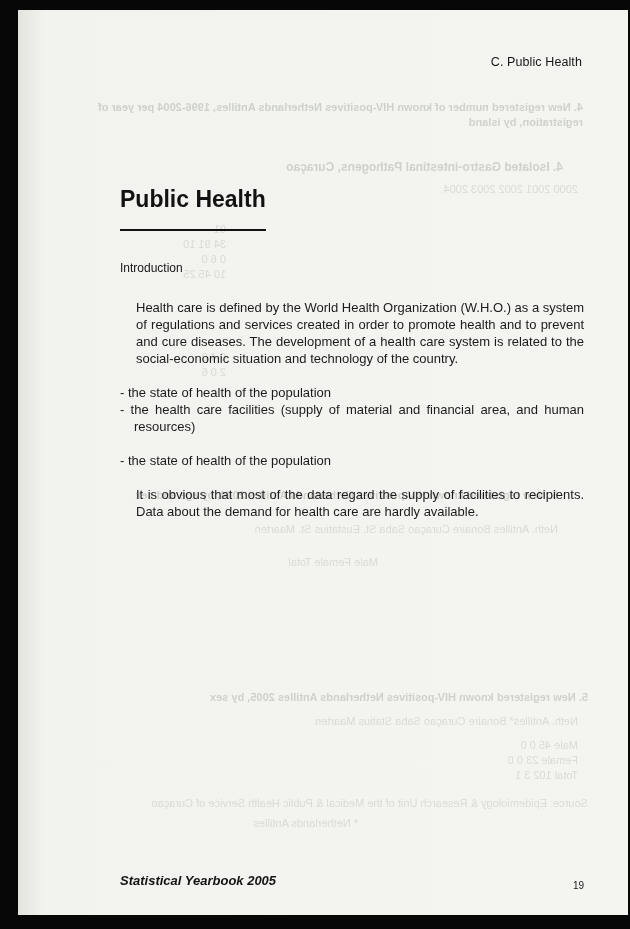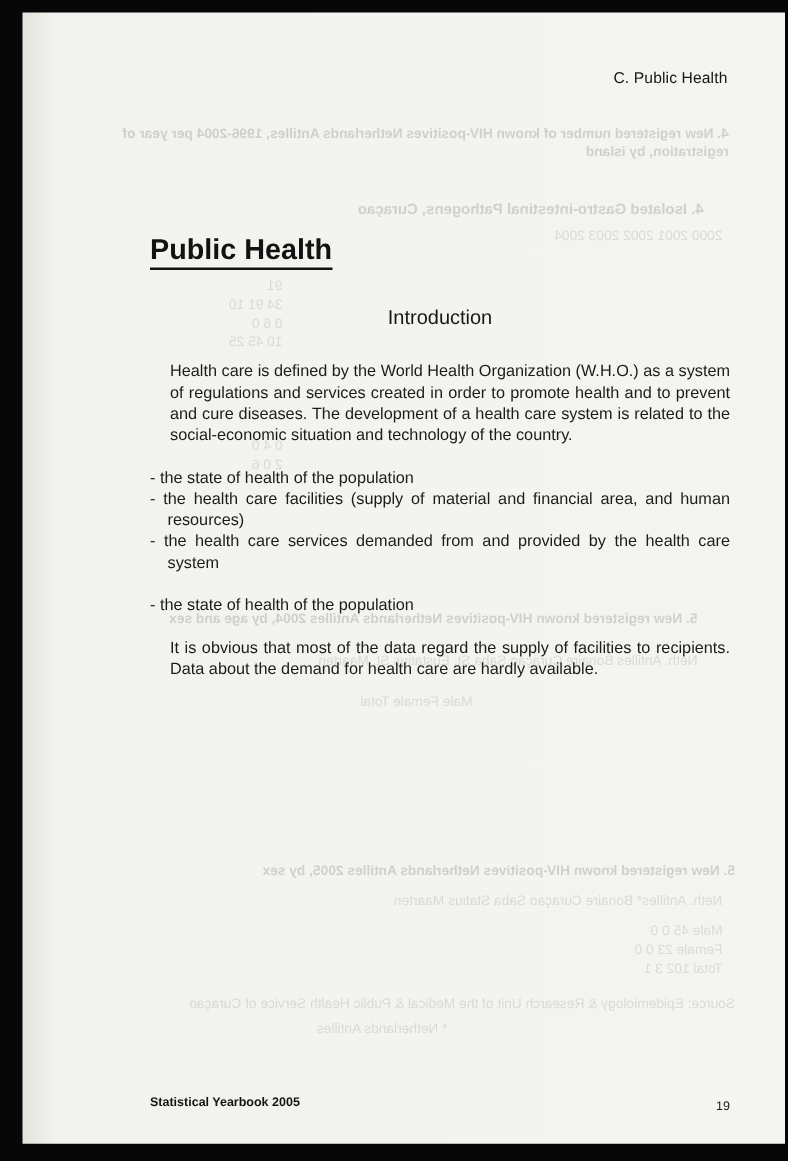--- a/index.html
+++ b/index.html
@@ -44,28 +44,27 @@
   }
   .doc-title {
     font-size: 23px;
     font-weight: bold;
     margin: 0 0 30px 0;
     color: #121212;
   }
   .doc-title span {
     display: inline-block;
     border-bottom: 2px solid #121212;
-    padding-bottom: 1px;
+    padding-bottom: 16px;
   }
   .intro-heading {
-    font-size: 16px;
+    font-size: 12px;
     font-weight: 400;
     margin: 0 0 24px 0;
     color: #161616;
-    text-align: center;
   }
   .para {
     font-size: 13px;
     line-height: 17px;
     text-align: justify;
     margin: 0 0 17px 16px;
   }
   .para.tight { margin-bottom: 0; }
   .hyph-list {
     margin: 0 0 17px 0;
@@ -77,23 +76,24 @@
   .hyph-list li {
     padding-left: 14px;
     text-indent: -14px;
     text-align: justify;
   }
   .hyph-list li::before { content: "-\00a0 "; }
   .footer-title {
     position: absolute;
     left: 102px;
     bottom: 27px;
-    font-size: 10px;
+    font-size: 13px;
     font-weight: bold;
     color: #141414;
+    font-style: italic;
   }
   .footer-page {
     position: absolute;
     right: 44px;
     bottom: 24px;
     font-size: 10px;
     color: #202020;
   }
   
   .bleed {
@@ -139,21 +139,20 @@
     <div class="content">
       <h1 class="doc-title"><span>Public Health</span></h1>
 
       <h2 class="intro-heading">Introduction</h2>
 
       <p class="para">Health care is defined by the World Health Organization (W.H.O.) as a system of regulations and services created in order to promote health and to prevent and cure diseases. The development of a health care system is related to the social-economic situation and technology of the country.</p>
 
       <ul class="hyph-list">
         <li>the state of health of the population</li>
         <li>the health care facilities (supply of material and financial area, and human resources)</li>
-        <li>the health care services demanded from and provided by the health care system</li>
       </ul>
 
       <ul class="hyph-list">
         <li>the state of health of the population</li>
       </ul>
 
       <p class="para">It is obvious that most of the data regard the supply of facilities to recipients. Data about the demand for health care are hardly available.</p>
     </div>
 
     <div class="footer-title">Statistical Yearbook 2005</div>

